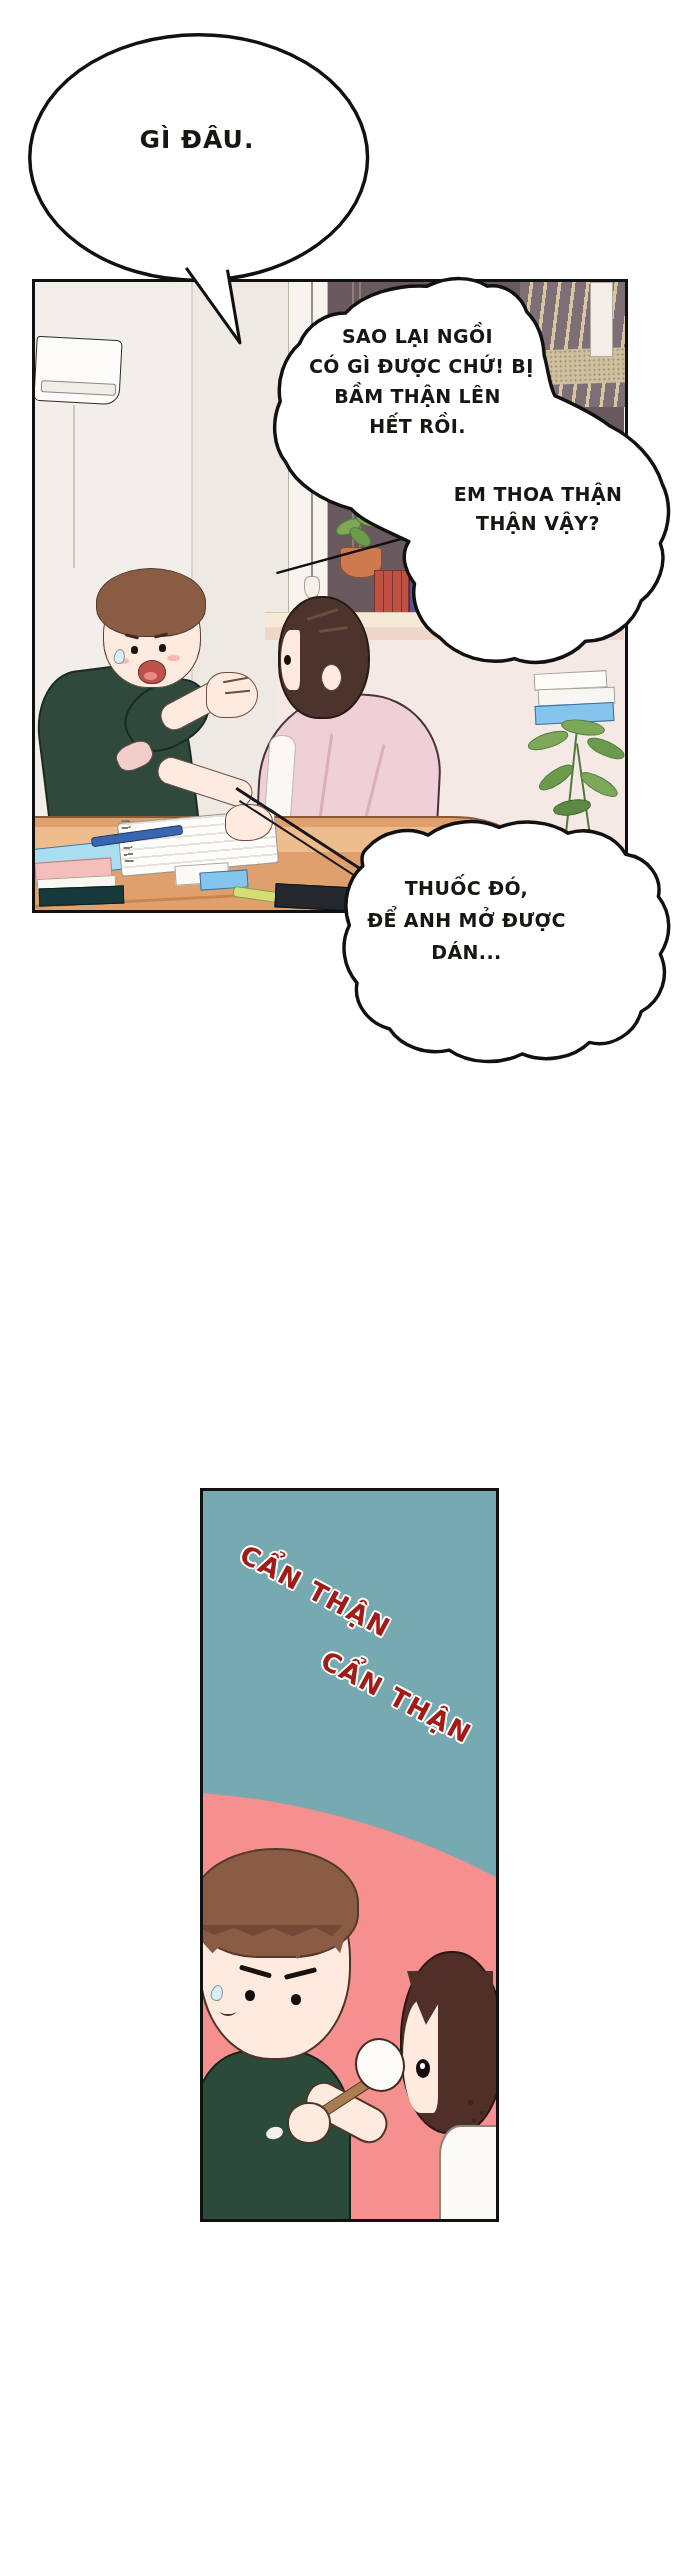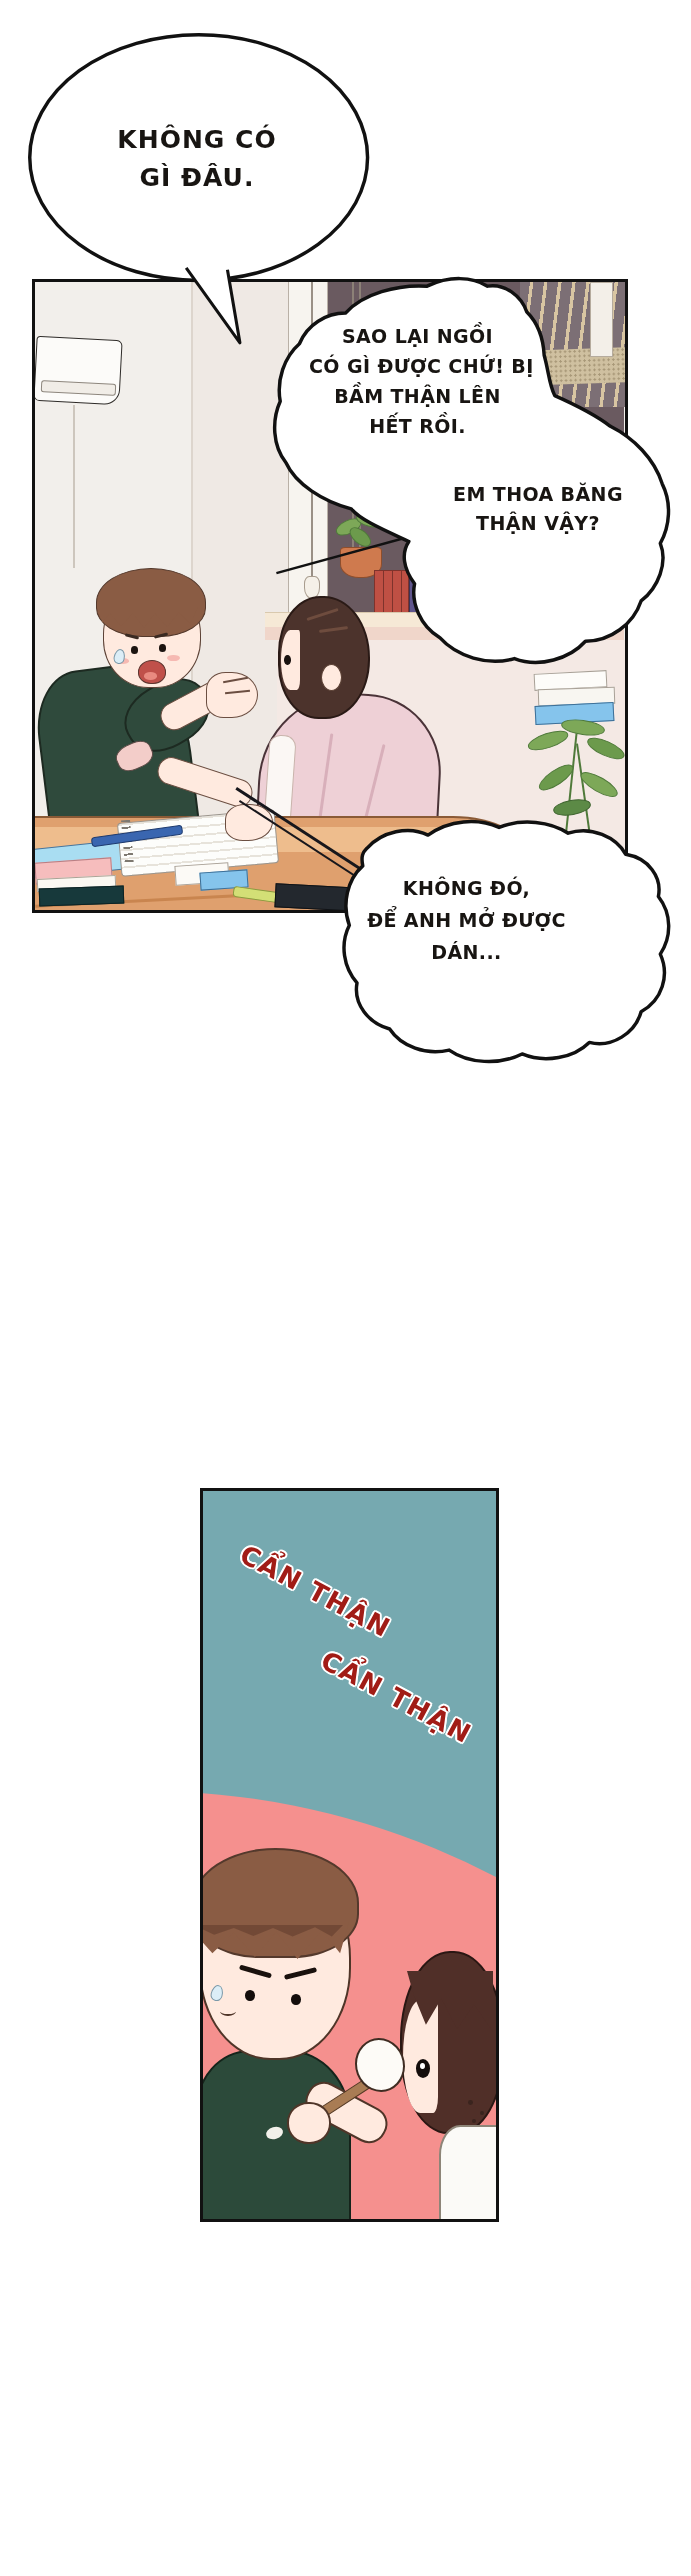--- a/index.html
+++ b/index.html
@@ -173,31 +173,30 @@
 
   <path fill="#ffffff" stroke="#111" stroke-width="3.6" stroke-linejoin="round" d="M 445,298 C 468,287 492,288 508,298 C 526,295 543,308 549,325 C 560,336 566,352 567,370 C 572,388 572,400 578,412 C 596,420 618,430 636,444 C 660,456 682,478 690,504 C 700,524 698,548 688,566 C 696,586 686,612 668,626 C 660,650 636,668 610,668 C 594,686 562,696 536,686 C 508,694 476,684 458,664 C 438,652 428,628 432,608 C 420,592 418,576 426,564 C 400,552 376,542 366,530 C 336,522 308,504 298,482 C 284,464 283,438 292,418 C 288,396 296,372 312,358 C 320,338 340,326 360,326 C 378,306 414,296 445,298 Z"></path>
 
   <ellipse cx="207" cy="164" rx="176" ry="128" fill="#ffffff" stroke="#111" stroke-width="3.6"></ellipse>
   <path d="M 194,279 L 250,357 L 237,281" fill="#ffffff" stroke="#111" stroke-width="3.2" stroke-linejoin="round"></path>
 
   <path fill="#ffffff" stroke="#111" stroke-width="3.6" stroke-linejoin="round" d="M 382,884 C 398,866 426,860 446,870 C 468,854 498,852 520,862 C 544,852 574,856 592,868 C 616,860 642,872 652,890 C 676,894 690,914 686,934 C 700,952 700,976 688,994 C 698,1016 690,1042 668,1054 C 662,1076 638,1092 614,1086 C 598,1102 568,1108 544,1098 C 520,1110 488,1108 468,1094 C 444,1100 418,1090 406,1072 C 384,1066 368,1046 372,1024 C 358,1008 354,984 364,964 C 356,942 362,916 378,902 C 376,892 378,888 382,884 Z"></path>
 </svg>
 
 <div id="b1t" class="btxt" style="left:58px;top:121px;width:278px;">
-  <div>KHÔNG CÓ</div>
   <div>GÌ ĐÂU.</div>
 </div>
 <div class="btxt" style="left:309px;top:321px;width:217px;line-height:30px;">
   <div>SAO LẠI NGỒI</div>
   <div>CÓ GÌ ĐƯỢC CHỨ! BỊ</div>
   <div>BẦM THẬN LÊN</div>
   <div>HẾT RỒI.</div>
 </div>
 <div class="btxt" style="left:444px;top:480px;width:188px;line-height:29px;">
-  <div>EM THOA BĂNG</div>
+  <div>EM THOA THẬN</div>
   <div>THẬN VẬY?</div>
 </div>
 <div class="btxt" style="left:363px;top:872px;width:207px;line-height:32px;">
-  <div>KHÔNG ĐÓ,</div>
+  <div>THUỐC ĐÓ,</div>
   <div>ĐỂ ANH MỞ ĐƯỢC</div>
   <div>DÁN...</div>
 </div>
 
 
 </body></html>

